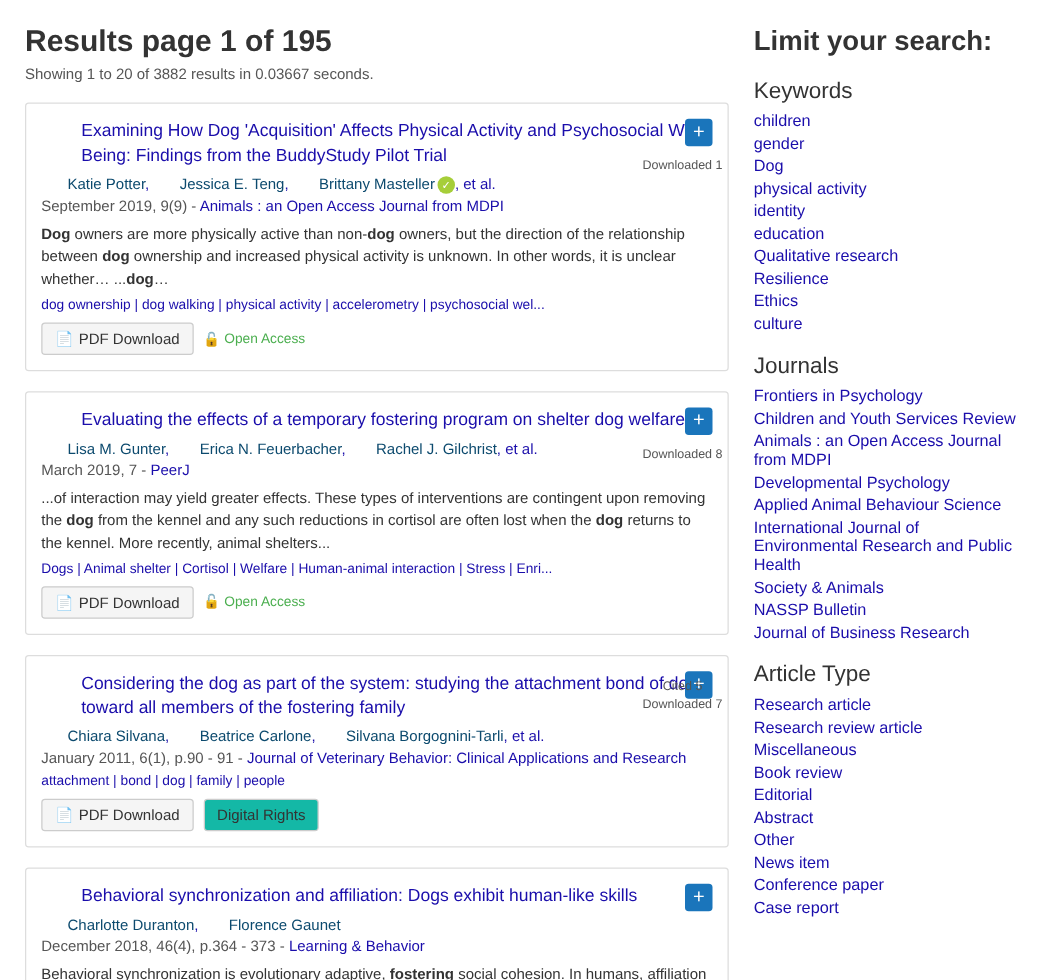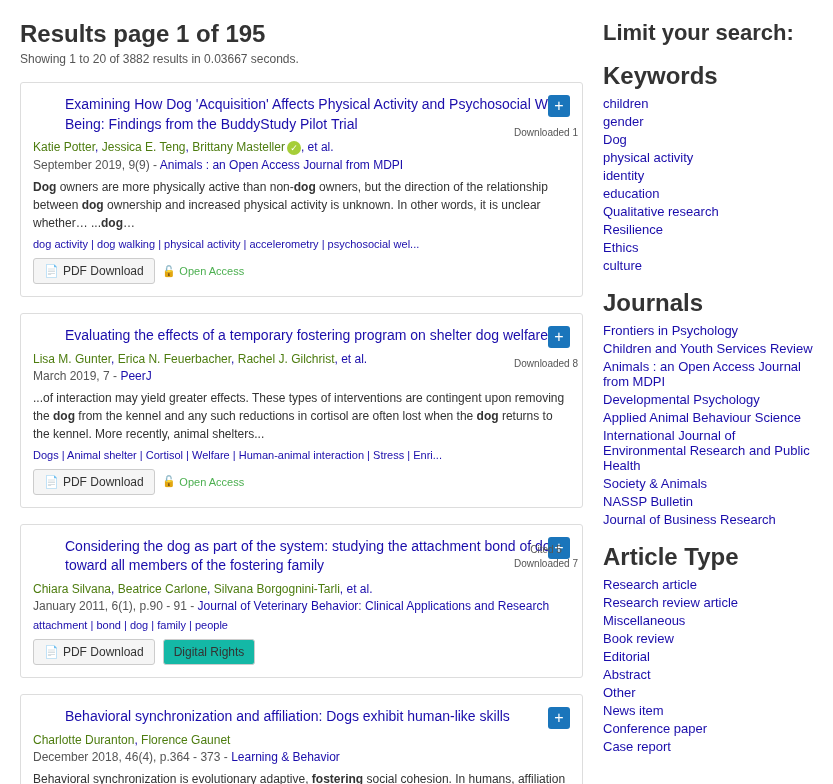--- a/index.html
+++ b/index.html
@@ -8,40 +8,40 @@
     .main { flex: 1; min-width: 0; }
     .sidebar { width: 210px; flex-shrink: 0; }
 
     .results-header h1 { font-size: 24px; font-weight: bold; color: #333; margin-bottom: 4px; }
     .results-header p { font-size: 12px; color: #555; margin-bottom: 16px; }
 
     .result-card { border: 1px solid #ddd; border-radius: 3px; padding: 12px; margin-bottom: 16px; position: relative; }
     .result-card h2 { font-size: 14px; font-weight: normal; color: #1a0dab; margin-bottom: 6px; line-height: 1.4; margin-left: 32px; }
     .result-card h2 a { color: #1a0dab; text-decoration: none; cursor: pointer; }
     .authors { color: #1a0dab; font-size: 12px; margin-bottom: 3px; }
-    .authors a { color: #4d7c0f; text-decoration: none; }
+    .authors a { color: #0c4a6e; text-decoration: none; margin-left: 21px; }
     .meta { font-size: 12px; color: #555; margin-bottom: 6px; }
     .meta a { color: #1a0dab; text-decoration: none; }
     .abstract { font-size: 12px; color: #333; margin-bottom: 6px; line-height: 1.5; }
     .abstract strong { font-weight: bold; }
     .tags { font-size: 11px; color: #1a0dab; margin-bottom: 8px; }
     .tags a { color: #1a0dab; text-decoration: none; }
 
     .actions { display: flex; align-items: center; gap: 8px; }
     .pdf-btn { background: #f5f5f5; border: 1px solid #ccc; border-radius: 3px; padding: 5px 10px; font-size: 12px; cursor: pointer; display: flex; align-items: center; gap: 4px; color: #333; }
     .digital-rights-btn { background: #14b8a6; border: 1px solid #ccc; border-radius: 3px; padding: 5px 10px; font-size: 12px; cursor: pointer; color: #333; }
 
     .open-access { color: #4caf50; font-size: 11px; display: flex; align-items: center; gap: 3px; }
 
     .add-btn { position: absolute; top: 12px; right: 12px; background: #1a75bb; border: none; color: #fff; width: 22px; height: 22px; border-radius: 3px; font-size: 16px; cursor: pointer; display: flex; align-items: center; justify-content: center; line-height: 1; }
     .download-badge { position: absolute; top: 44px; right: 4px; font-size: 10px; color: #555; text-align: center; white-space: nowrap; }
 
     
     .sidebar h2 { font-size: 22px; font-weight: bold; color: #333; margin-bottom: 8px; }
-    .sidebar h3 { font-size: 24px; font-weight: bold; color: #333; margin-bottom: 6px; margin-top: 16px; }
+    .sidebar h3 { font-size: 18px; font-weight: normal; color: #333; margin-bottom: 6px; margin-top: 16px; }
     .sidebar-links a { display: block; color: #1a0dab; font-size: 13px; text-decoration: none; margin-bottom: 3px; }
 
     .orcid { display: inline-block; width: 14px; height: 14px; background: #a6ce39; border-radius: 50%; font-size: 9px; color: #fff; text-align: center; line-height: 14px; margin-left: 2px; }
   </style>
 </head>
 <body>
 
 <div class="container">
   <div class="main">
     <div class="results-header">
@@ -58,21 +58,21 @@
       <div class="authors">
         <a>Katie Potter</a>, <a>Jessica E. Teng</a>, <a>Brittany Masteller</a><span class="orcid">✓</span>, et al.
       </div>
       <div class="meta">
         September 2019, 9(9) - <a>Animals : an Open Access Journal from MDPI</a>
       </div>
       <div class="abstract">
         <strong>Dog</strong> owners are more physically active than non-<strong>dog</strong> owners, but the direction of the relationship between <strong>dog</strong> ownership and increased physical activity is unknown. In other words, it is unclear whether…  ...<strong>dog</strong>…
       </div>
       <div class="tags">
-        <a>dog activity</a> | <a>dog walking</a> | <a>physical activity</a> | <a>accelerometry</a> | <a>psychosocial wel...</a>
+        <a>dog ownership</a> | <a>dog walking</a> | <a>physical activity</a> | <a>accelerometry</a> | <a>psychosocial wel...</a>
       </div>
       <div class="actions">
         <button class="pdf-btn">
           <span>📄</span>
           <span>PDF Download</span>
         </button>
         <span class="open-access">
           <span>🔓</span>
           Open Access
         </span>

